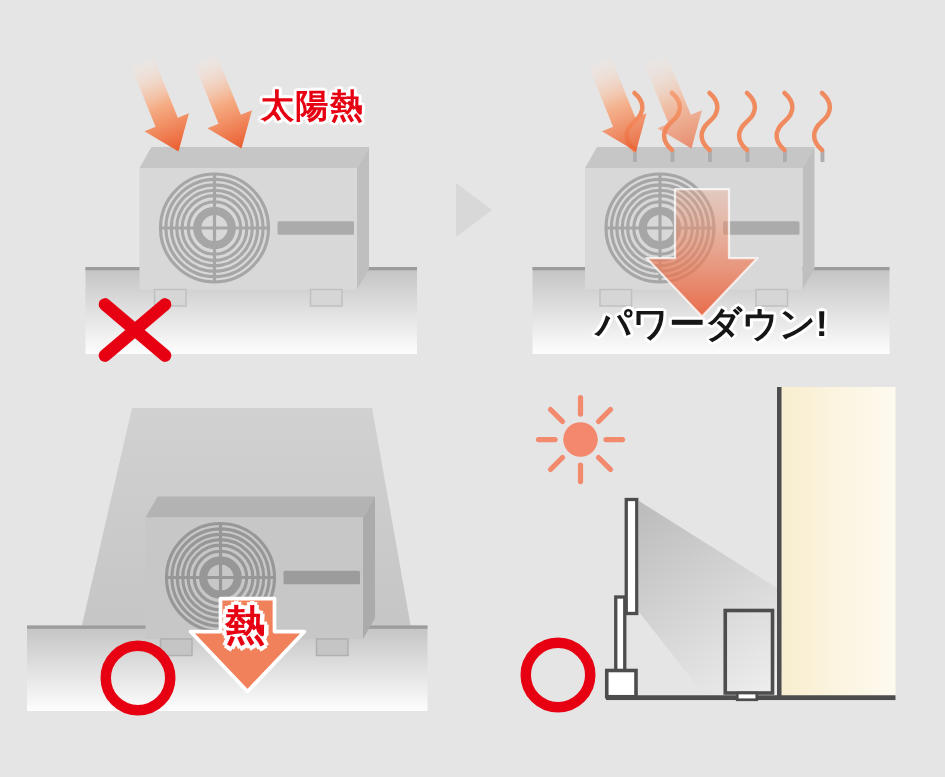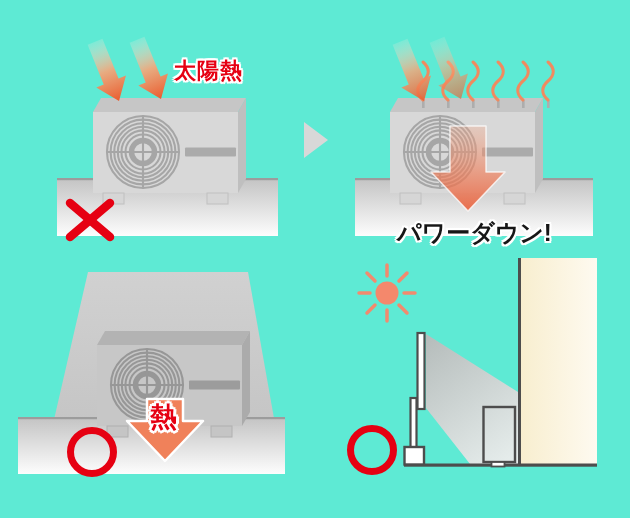--- a/index.html
+++ b/index.html
@@ -1,29 +1,29 @@
 <!DOCTYPE html>
 <html style="--accent-red: #E60012; --solar-orange: #EA5C2E; --salmon: #F0815A; --heat-wave: #F08A5F; --unit-gray: #D8D8D8; --unit-gray-shaded: #C7C7C7; --shade-gray: #CACACA; --ground-gray: #C3C3C3; --wall-cream: #F8EECF; --outline-dark: #4D4D4D; --transition-gray: #D8D8D8;"><head>
 <meta charset="utf-8">
 <style>
   html,body{margin:0;padding:0;background:#fff;}
   .stage{
-    position:relative;width:630px;height:518px;background:#5eead4;overflow:hidden;
+    position:relative;width:630px;height:518px;background:#e5e5e5;overflow:hidden;
     font-family:"Liberation Sans","DejaVu Sans",sans-serif;
   }
   .stage svg{position:absolute;left:0;top:0;}
   .label{position:absolute;font-weight:bold;white-space:nowrap;line-height:1;}
   .outline-white{
     text-shadow:
       2px 0 0 #fff,-2px 0 0 #fff,0 2px 0 #fff,0 -2px 0 #fff,
       1.6px 1.6px 0 #fff,-1.6px 1.6px 0 #fff,1.6px -1.6px 0 #fff,-1.6px -1.6px 0 #fff;
   }
   .solar-label{left:174px;top:60px;font-size:22px;color:var(--accent-red,#E60012);letter-spacing:1px;}
   .caption-a{left:110px;top:203px;font-size:24px;color:#161616;}
-  .caption-b{left:397px;top:221px;font-size:24px;color:#161616;}
+  .caption-b{left:397px;top:205px;font-size:24px;color:#161616;}
   .heat-label{
     left:150px;top:404px;font-size:27px;color:var(--accent-red,#E60012);
     text-shadow:
       3px 0 0 #fff,-3px 0 0 #fff,0 3px 0 #fff,0 -3px 0 #fff,
       2px 2px 0 #fff,-2px 2px 0 #fff,2px -2px 0 #fff,-2px -2px 0 #fff;
   }
 </style>
 </head>
 <body>
 

